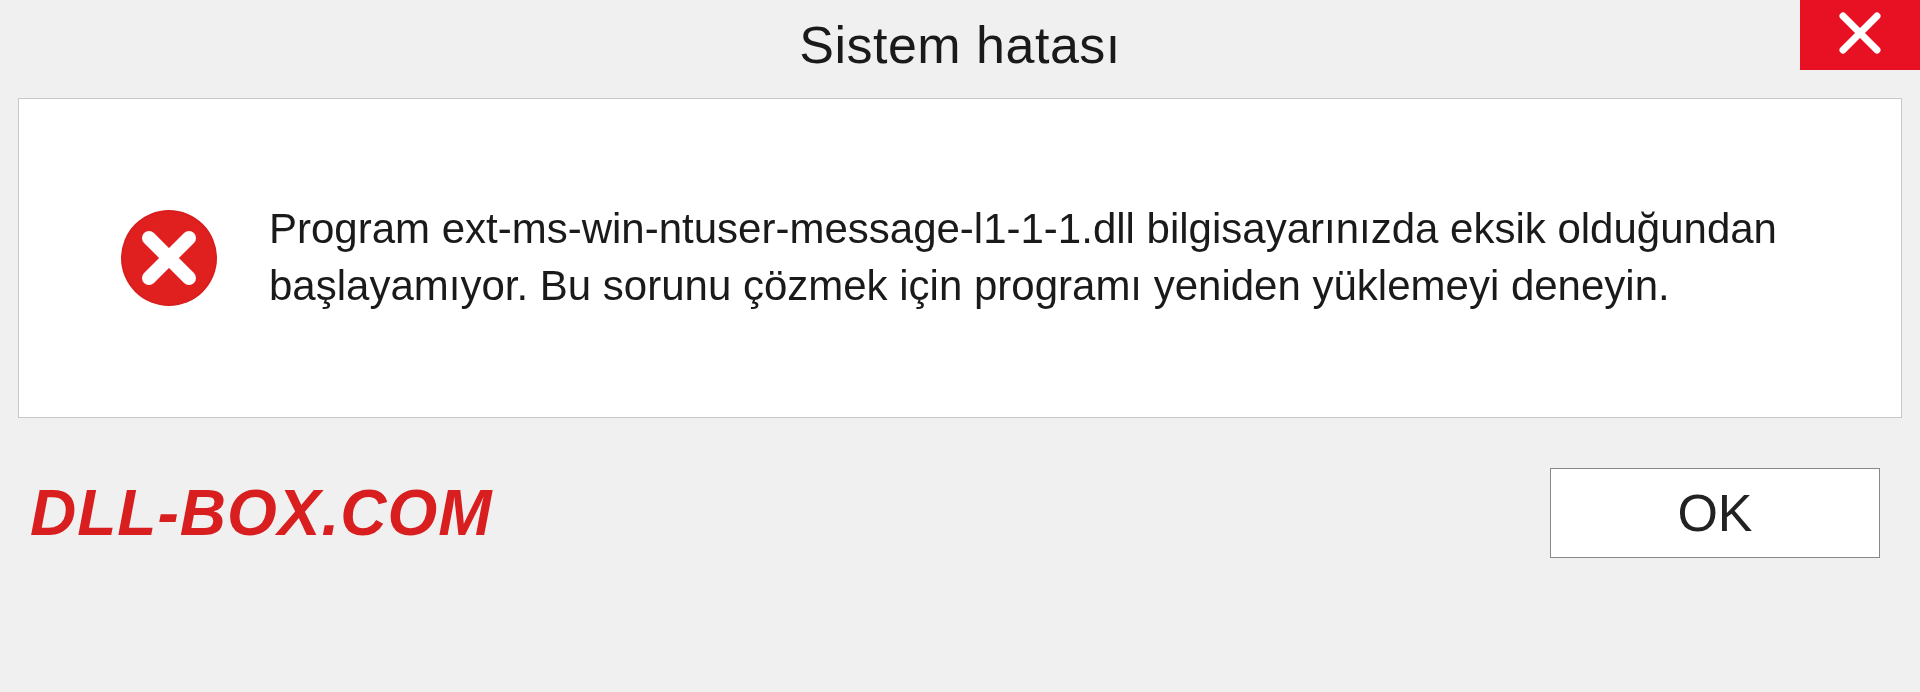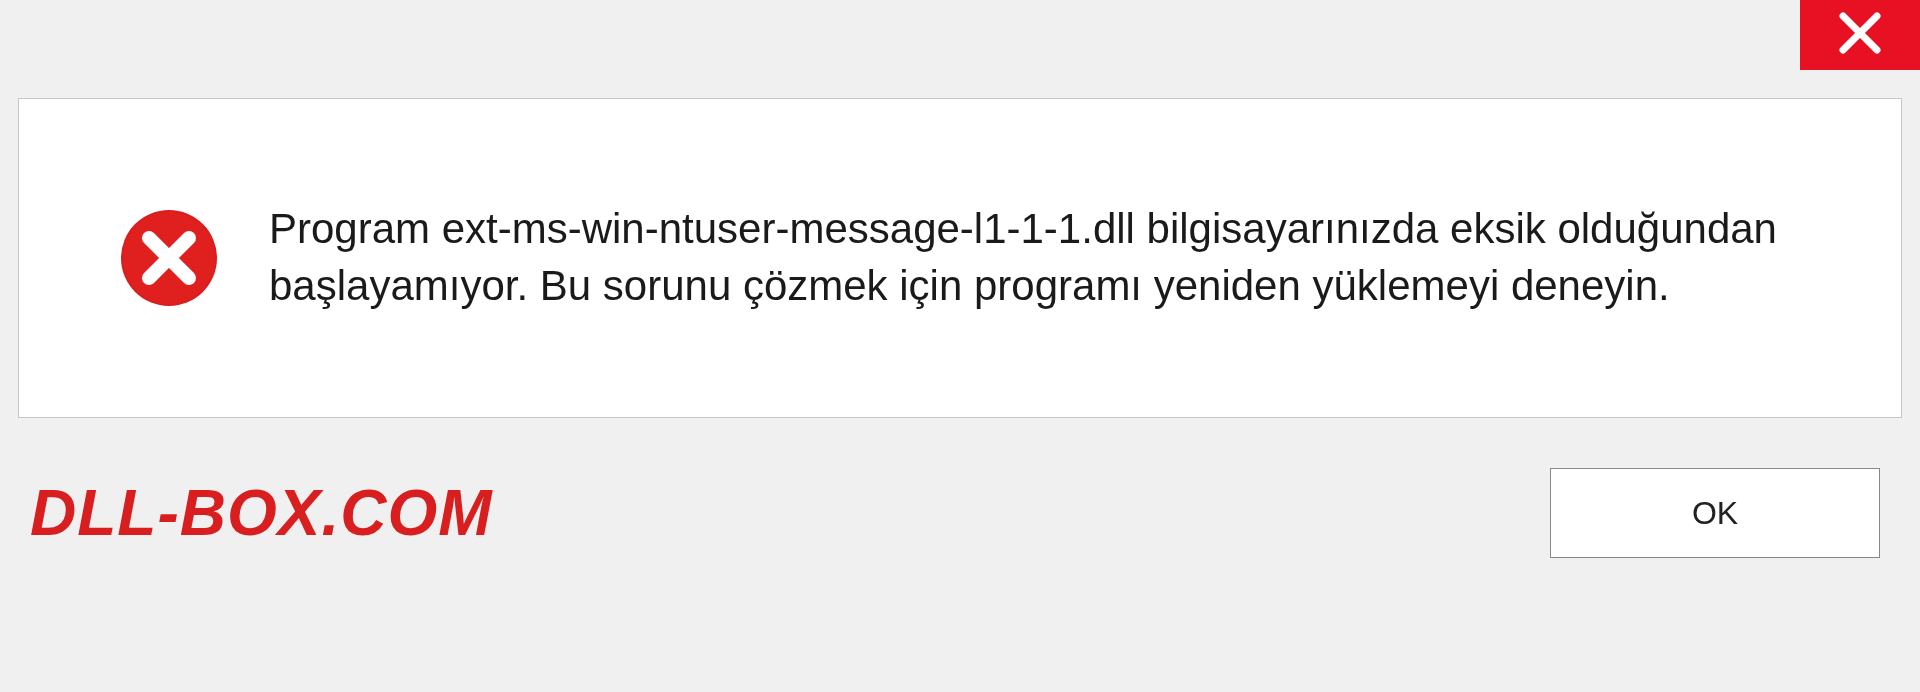--- a/index.html
+++ b/index.html
@@ -89,35 +89,36 @@
       color: #d81e1e;
       letter-spacing: 1px;
       font-style: italic;
       font-family: Arial, sans-serif;
     }
     .ok-button {
       border: 1px solid #888888;
       background: #ffffff;
       width: 330px;
       height: 90px;
-      font-size: 32px;
+      font-size: 52px;
       color: #222222;
       cursor: pointer;
       display: flex;
       align-items: center;
       justify-content: center;
       font-family: "Segoe UI", Arial, sans-serif;
     }
   </style>
 </head>
 <body>
 
 <div class="dialog-container">
 
   <div class="title-bar">
+    <div class="dialog-title">Sistem hatası</div>
     <div class="close-button">
       <span>
         <svg viewBox="0 0 46 46">
           <line x1="6" y1="6" x2="40" y2="40" stroke="#ffffff" stroke-width="7" stroke-linecap="round"></line>
           <line x1="40" y1="6" x2="6" y2="40" stroke="#ffffff" stroke-width="7" stroke-linecap="round"></line>
         </svg>
       </span>
     </div>
   </div>
 

